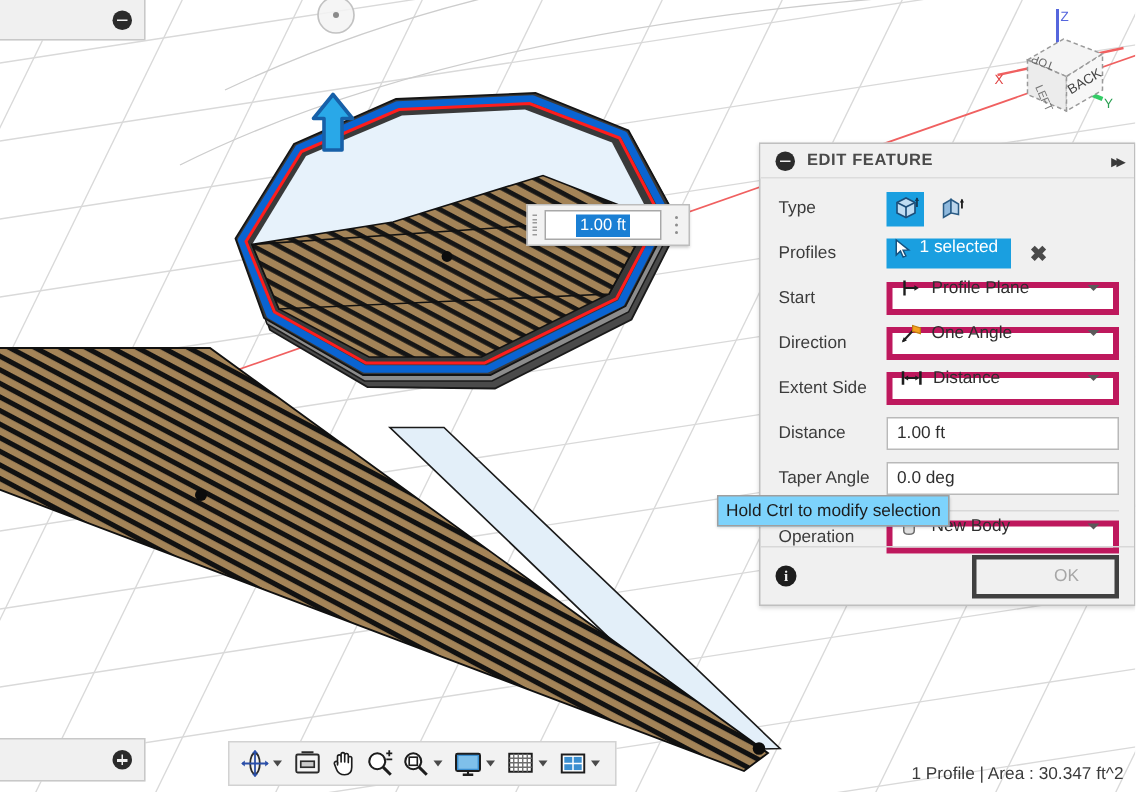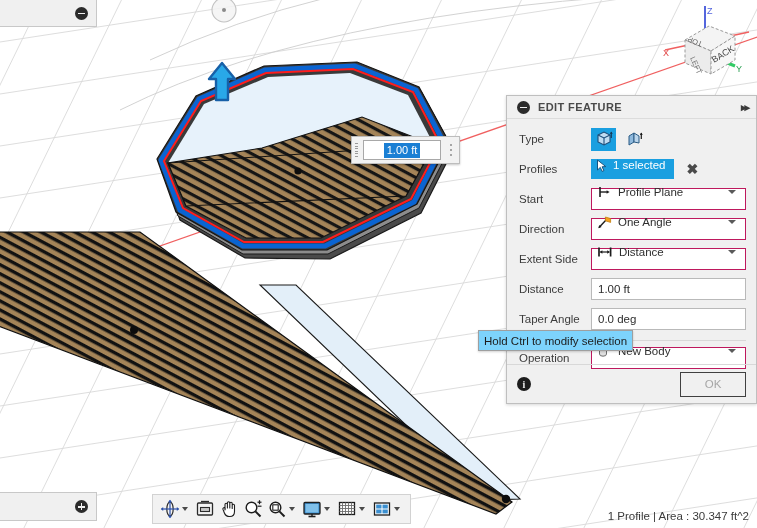--- a/index.html
+++ b/index.html
@@ -155,21 +155,21 @@
     font-size: 14px;
     line-height: 12px;
     cursor: pointer;
     font-weight: 600;
   }
 
   .combo {
     flex: 1;
     height: 22px;
     background: #ffffff;
-    border: 1px solid #be185d;
+    border: 4px solid #be185d;
     display: flex; align-items: center;
     padding: 0 4px 14px 5px;
     box-sizing: border-box;
     cursor: pointer;
   }
   .combo-label { flex: 1; margin-left: 6px; font-size: 11.5px; color: #2e2e2e; }
   .combo-caret {
     width: 0; height: 0;
     border-left: 4px solid transparent;
     border-right: 4px solid transparent;
@@ -206,25 +206,26 @@
     background: #1d1d1d; color: #f0f0f0;
     font-size: 10px; font-weight: bold;
     display: flex; align-items: center; justify-content: center;
     font-family: "Liberation Serif", serif;
     cursor: pointer;
   }
   .footer-spacer { flex: 1; }
   .fbtn {
     width: 64px; height: 23px;
     background: #f0f0f0;
-    border: 1px solid #404040;
+    border: 3px solid #404040;
     display: flex; align-items: center; justify-content: center;
     font-size: 11.5px;
     margin-left: 8px;
     cursor: pointer;
+    padding-left: 28px;
   }
   .fbtn.disabled { color: #a6a6a6; }
   .fbtn.enabled { color: #2e2e2e; }
 
   
   #tooltip {
     position: absolute;
     left: 478px; top: 330px;
     height: 19px;
     background: #7dd3fc;

